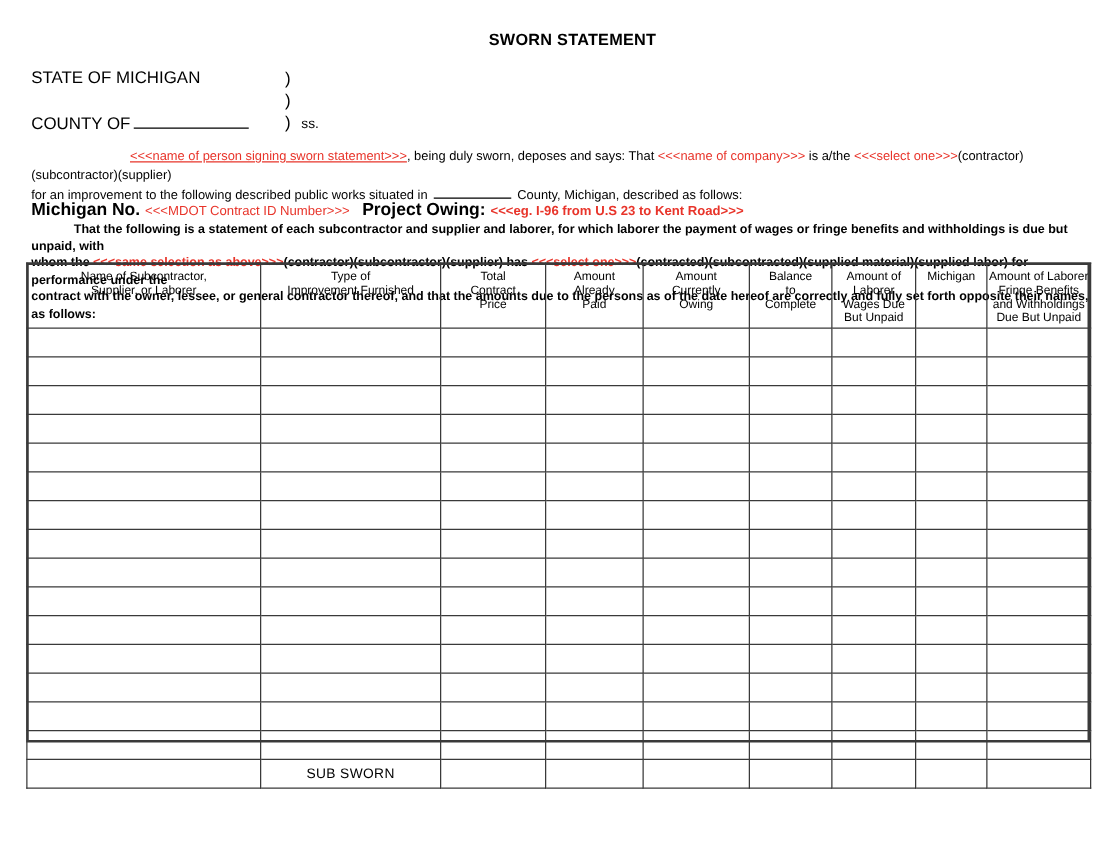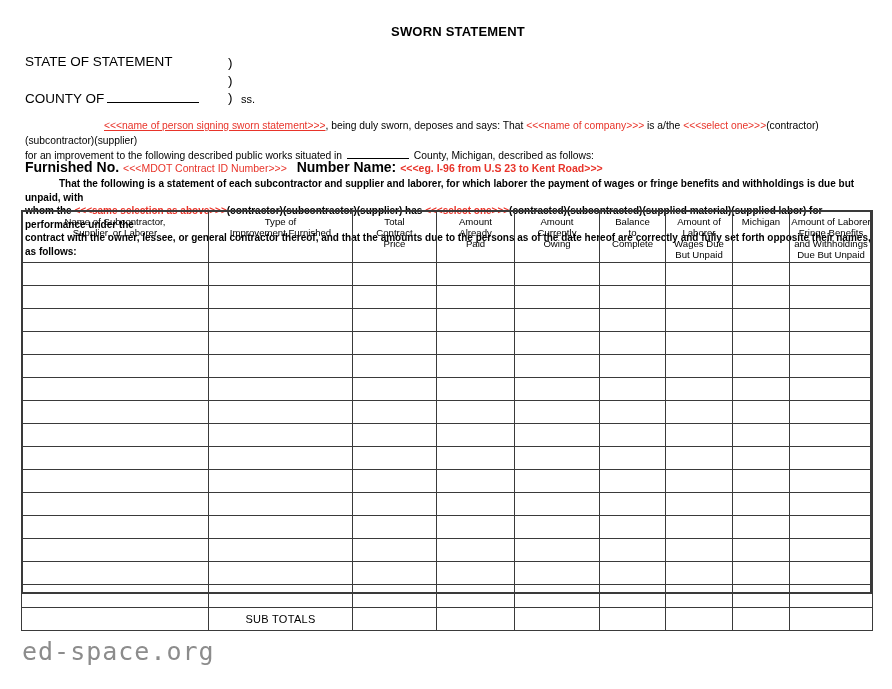--- a/index.html
+++ b/index.html
@@ -199,39 +199,39 @@
 </style>
 </head>
 <body>
 
 <div class="page">
 
   <div class="doc-title">SWORN STATEMENT</div>
 
   <div class="state-block">
     <div class="state-line l1">
-      <span>STATE OF STATEMENT</span>
+      <span>STATE OF MICHIGAN</span>
     </div>
     <div class="state-line l3">
       <span>COUNTY OF</span><span class="blank-rule blank-county"></span>
     </div>
     <div class="paren p1">)</div>
     <div class="paren p2">)</div>
     <div class="paren p3">)</div>
     <div class="ss-label">ss.</div>
   </div>
 
   <div class="intro-para">
     <span class="indent"></span><span class="redu">&lt;&lt;&lt;name of person signing sworn statement&gt;&gt;&gt;</span><span>, being duly sworn, deposes and says:  That </span><span class="red">&lt;&lt;&lt;name of company&gt;&gt;&gt;</span><span> is a/the </span><span class="red">&lt;&lt;&lt;select one&gt;&gt;&gt;</span><span>(contractor)(subcontractor)(supplier)</span><br><span>for an improvement to the following described public works situated in </span><span class="blank-inline"></span><span> County, Michigan, described as follows:</span>
   </div>
 
   <div class="contract-line">
-    <span>Furnished No.</span>
+    <span>Michigan No.</span>
     <span class="ph-red">&lt;&lt;&lt;MDOT Contract ID Number&gt;&gt;&gt;</span>
-    <span class="lbl2">Number Name:</span>
+    <span class="lbl2">Project Owing:</span>
     <span class="ph-red-plain">&lt;&lt;&lt;eg. I-96 from U.S 23 to Kent Road&gt;&gt;&gt;</span>
   </div>
 
   <div class="stmt-para">
     <span class="indent"></span><span>That the following is a statement of each subcontractor and supplier and laborer, for which laborer the payment of wages or fringe benefits and withholdings is due but unpaid, with</span><br><span>whom the </span><span class="red">&lt;&lt;&lt;same selection as above&gt;&gt;&gt;</span><span>(contractor)(subcontractor)(supplier) has </span><span class="red">&lt;&lt;&lt;select one&gt;&gt;&gt;</span><span>(contracted)(subcontracted)(supplied material)(supplied labor) for performance under the</span><br><span>contract with the owner, lessee, or general contractor thereof, and that the amounts due to the persons as of the date hereof are correctly and fully set forth opposite their names, as follows:</span>
   </div>
 
   <div class="tbl-wrap">
     <table class="sworn">
       <colgroup>
@@ -419,29 +419,28 @@
             <td></td>
             <td></td>
             <td></td>
             <td></td>
             <td></td>
             <td></td>
             <td></td>
           </tr>
           <tr class="subtotal-row">
             <td></td>
-            <td class="subtotal-label">SUB TOTALS</td>
+            <td class="subtotal-label">SUB SWORN</td>
             <td></td>
             <td></td>
             <td></td>
             <td></td>
             <td></td>
             <td></td>
             <td></td>
           </tr>
         </tbody>
     </table>
   </div>
   <div class="tbl-outer"></div>
 
-  <div class="watermark">ed-space.org</div>
 
 </div>
 
 </body></html>

